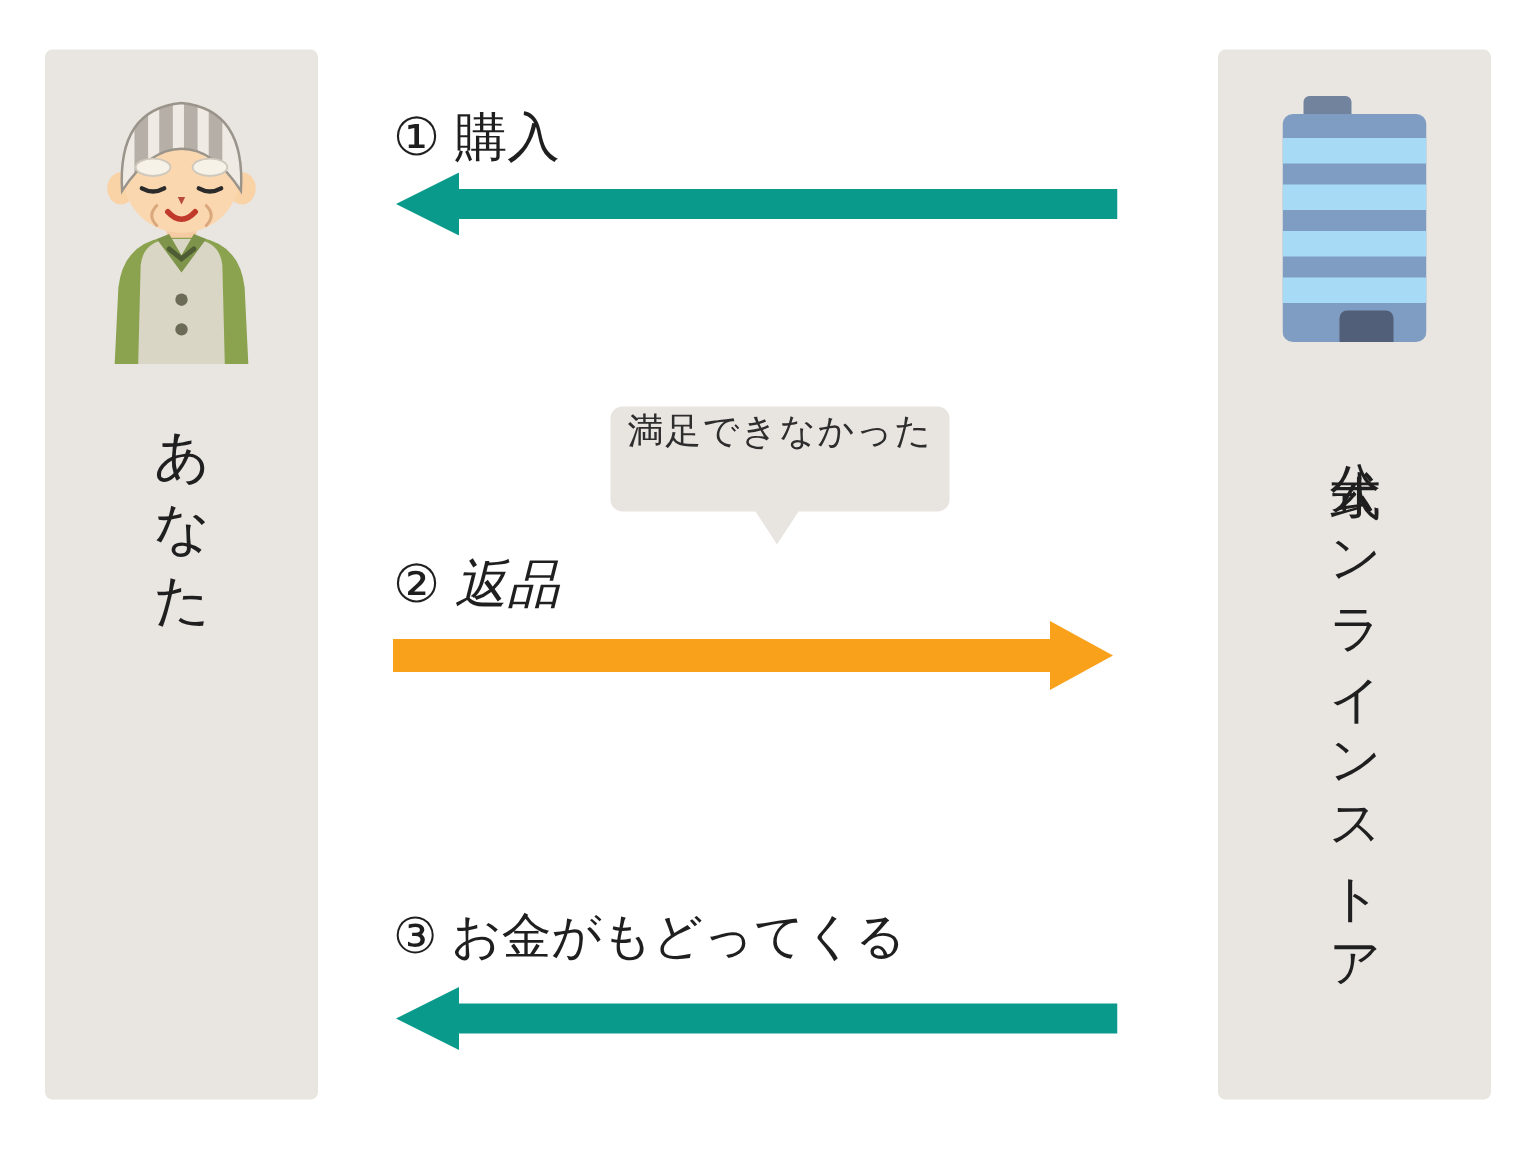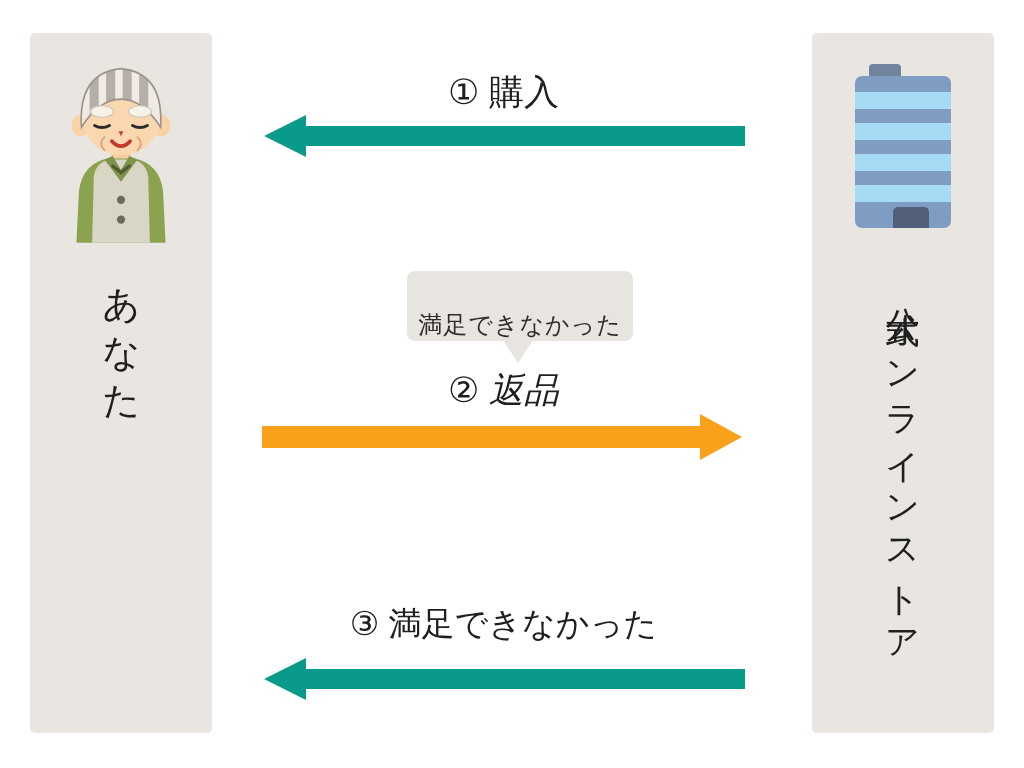--- a/index.html
+++ b/index.html
@@ -19,34 +19,34 @@
     display:flex;justify-content:center;
     color:#1f1f1f;
   }
   .vlabel span{
     writing-mode:vertical-rl;text-orientation:mixed;
     letter-spacing:6px;white-space:nowrap;
   }
   #you-label{top:228px;font-size:37px;}
   #store-label{top:248px;font-size:34px;}
   .step-label{
-    position:absolute;left:262px;width:483px;text-align:center;
+    position:absolute;left:262px;width:483px;text-align:left;
     font-size:35px;color:#1f1f1f;line-height:1.2;
   }
   #purchase-label{top:71px;}
   #return-label{top:369px;font-style:italic;}
   #refund-label{top:604px;font-size:33px;}
   .arrow{position:absolute;display:block;}
   #purchase-arrow{left:264px;top:115px;}
   #return-arrow{left:262px;top:414px;}
   #refund-arrow{left:264px;top:658px;}
   #speech-bubble{
     position:absolute;left:407px;top:271px;width:226px;height:70px;
     background:#e8e5e1;border-radius:8px;
-    display:flex;align-items:flex-end;justify-content:center;
+    display:flex;align-items:flex-start;justify-content:center;
     font-size:24px;color:#2d2d2d;letter-spacing:1px;
   }
   #speech-bubble-tail{
     position:absolute;left:96px;top:69px;width:0;height:0;
     border-left:15px solid transparent;
     border-right:15px solid transparent;
     border-top:23px solid #e8e5e1;
   }
 </style>
 </head>
@@ -135,18 +135,18 @@
 
   <div id="speech-bubble">
     <span>満足できなかった</span>
     <div id="speech-bubble-tail"></div>
   </div>
   <div class="step-label" id="return-label">② 返品</div>
   <svg class="arrow" id="return-arrow" width="480" height="46" viewBox="0 0 480 46">
     <polygon points="480,23 438,0 438,12 0,12 0,34 438,34 438,46" fill="#f9a11b"></polygon>
   </svg>
 
-  <div class="step-label" id="refund-label">③ 満足できなかった</div>
+  <div class="step-label" id="refund-label">③ お金がもどってくる</div>
   <svg class="arrow" id="refund-arrow" width="481" height="42" viewBox="0 0 481 42">
     <polygon points="0,21 42,0 42,11 481,11 481,31 42,31 42,42" fill="#0a9a8c"></polygon>
   </svg>
 
 </div>
 
 </body></html>

